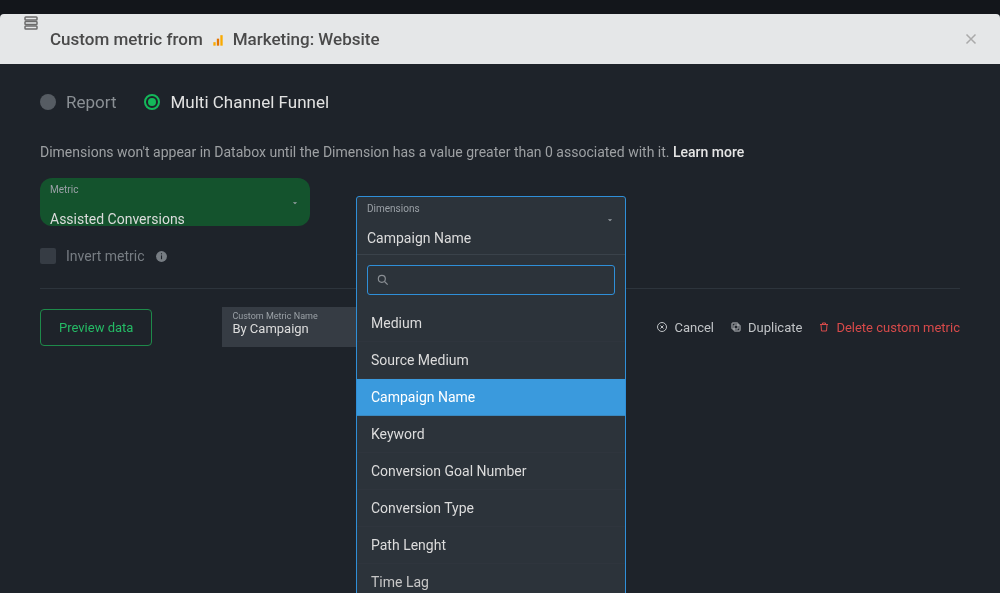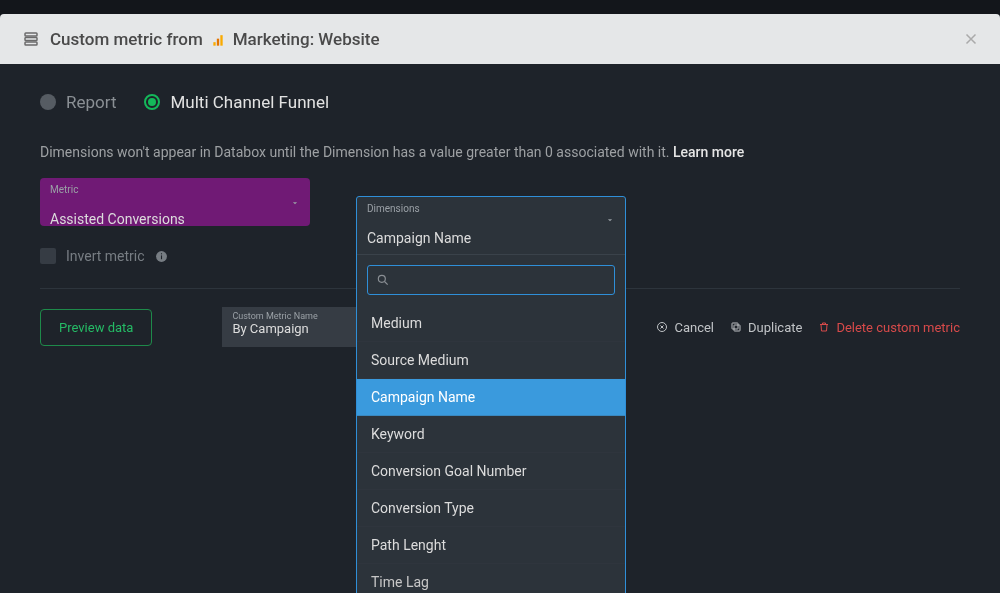--- a/index.html
+++ b/index.html
@@ -1,33 +1,33 @@
 <!DOCTYPE html>
 <html><head>
 <meta charset="utf-8">
 <style>
   * { box-sizing: border-box; margin: 0; padding: 0; font-family: -apple-system, BlinkMacSystemFont, "Segoe UI", Roboto, Helvetica, Arial, sans-serif; }
   body { width: 1000px; height: 593px; background: #13161b; overflow: hidden; position: relative; }
   .modal { position: absolute; top: 14px; left: 0; right: 0; bottom: 0; background: #1e232a; border-radius: 4px 4px 0 0; }
-  .modal-header { background: #e5e7e8; height: 50px; display: flex; align-items: center; padding: 0 22px; border-radius: 4px 4px 0 0; position: relative; }
+  .modal-header { background: #e5e7e8; height: 50px; display: flex; padding: 0 22px; border-radius: 4px 4px 0 0; position: relative; }
   .stack-icon { width: 18px; height: 18px; margin-right: 10px; color: #6b6b6b; }
   .modal-title { font-size: 17px; font-weight: 500; color: #4a4a4a; display: flex; align-items: center; gap: 8px; }
   .ga-icon { width: 14px; height: 14px; display: inline-block; }
   .close-btn { position: absolute; right: 20px; top: 16px; width: 18px; height: 18px; cursor: pointer; color: #aaa; }
   .modal-body { padding: 28px 40px 0 40px; color: #c7c7c7; }
   .radio-row { display: flex; align-items: center; gap: 28px; margin-bottom: 32px; }
   .radio-opt { display: flex; align-items: center; gap: 10px; font-size: 17px; cursor: pointer; }
   .radio-circle { width: 16px; height: 16px; border-radius: 50%; border: 2px solid #555; display: flex; align-items: center; justify-content: center; }
   .radio-circle.on { border-color: #14b85a; }
   .radio-dot { width: 8px; height: 8px; border-radius: 50%; background: #14b85a; }
   .radio-off-fill { width: 16px; height: 16px; border-radius: 50%; background: #565c63; }
   .hint { font-size: 14px; color: #9da0a3; margin-bottom: 18px; }
   .hint a { color: #e5e5e5; text-decoration: none; font-weight: 500; }
   .selects-row { display: flex; gap: 24px; margin-bottom: 22px; position: relative; }
-  .select-box { width: 270px; height: 48px; background: #701a75; border-radius: 4px; padding: 6px 10px; position: relative; cursor: pointer; }
+  .select-box { width: 270px; height: 48px; background: #14532d; border-radius: 12px; padding: 6px 10px; position: relative; cursor: pointer; }
   .select-label { font-size: 10px; color: #9aa0a6; }
   .select-value { font-size: 14px; color: #dcdcdc; margin-top: 16px; }
   .caret { position: absolute; right: 10px; top: 20px; width: 10px; height: 10px; color: #9aa0a6; }
   .invert-row { display: flex; align-items: center; gap: 10px; color: #777d83; font-size: 14px; margin-bottom: 24px; }
   .checkbox { width: 16px; height: 16px; background: #363c44; border-radius: 2px; }
   .info-ic { width: 13px; height: 13px; color: #777d83; }
   .divider { border: none; border-top: 1px solid #2d343c; margin-bottom: 18px; }
   .actions-row { display: flex; align-items: center; gap: 16px; }
   .preview-btn { border: 1px solid #1e8a4a; color: #25ba65; background: transparent; padding: 10px 18px; border-radius: 4px; font-size: 13px; cursor: pointer; }
   .cmname-box { width: 140px; height: 40px; background: #363c44; border-radius: 0; padding: 4px 10px; margin-left: 54px; }

